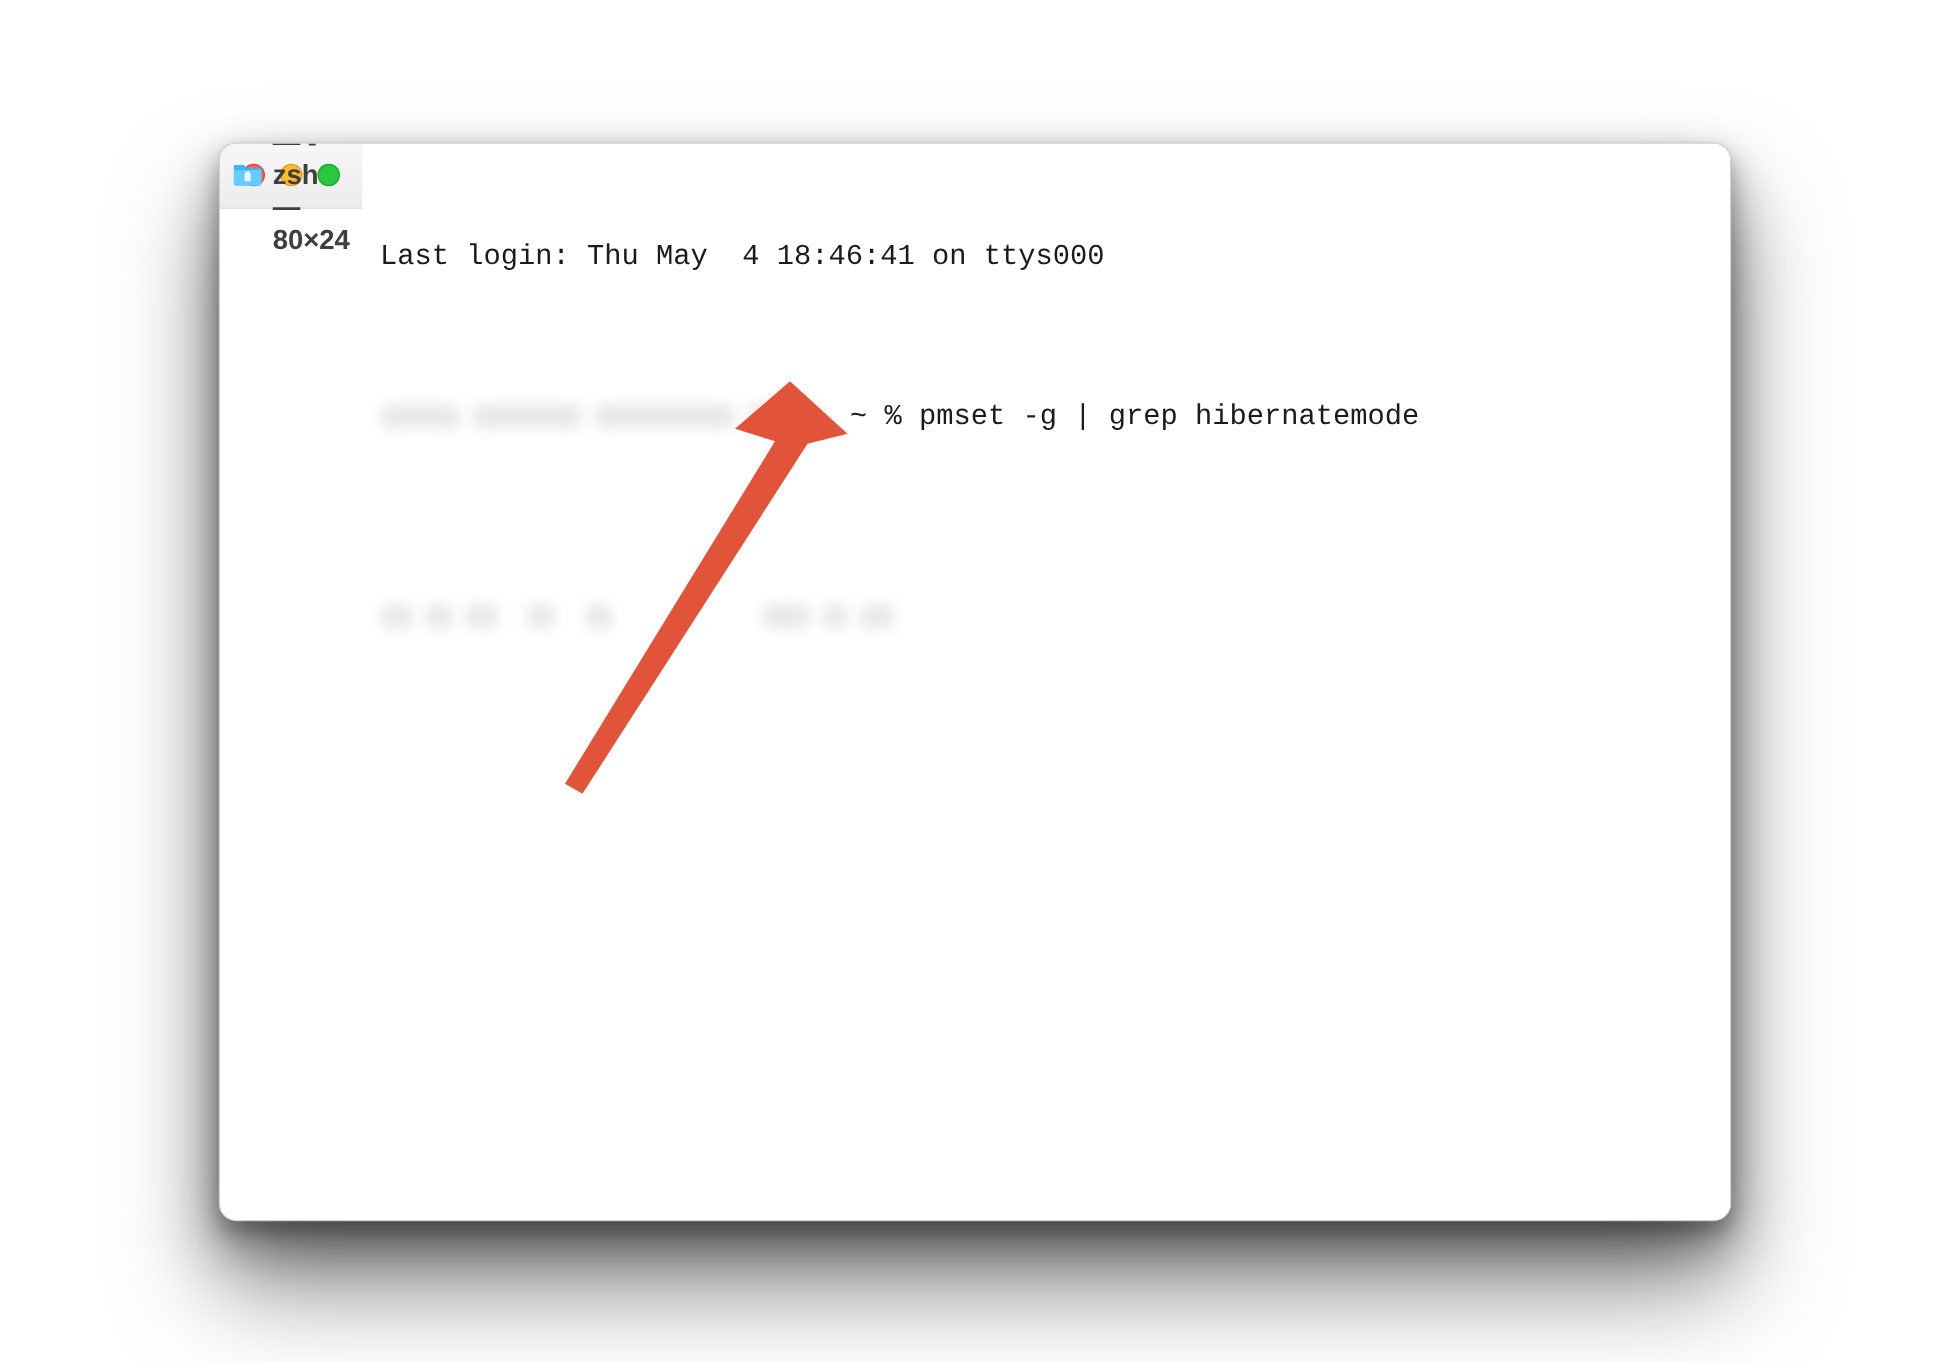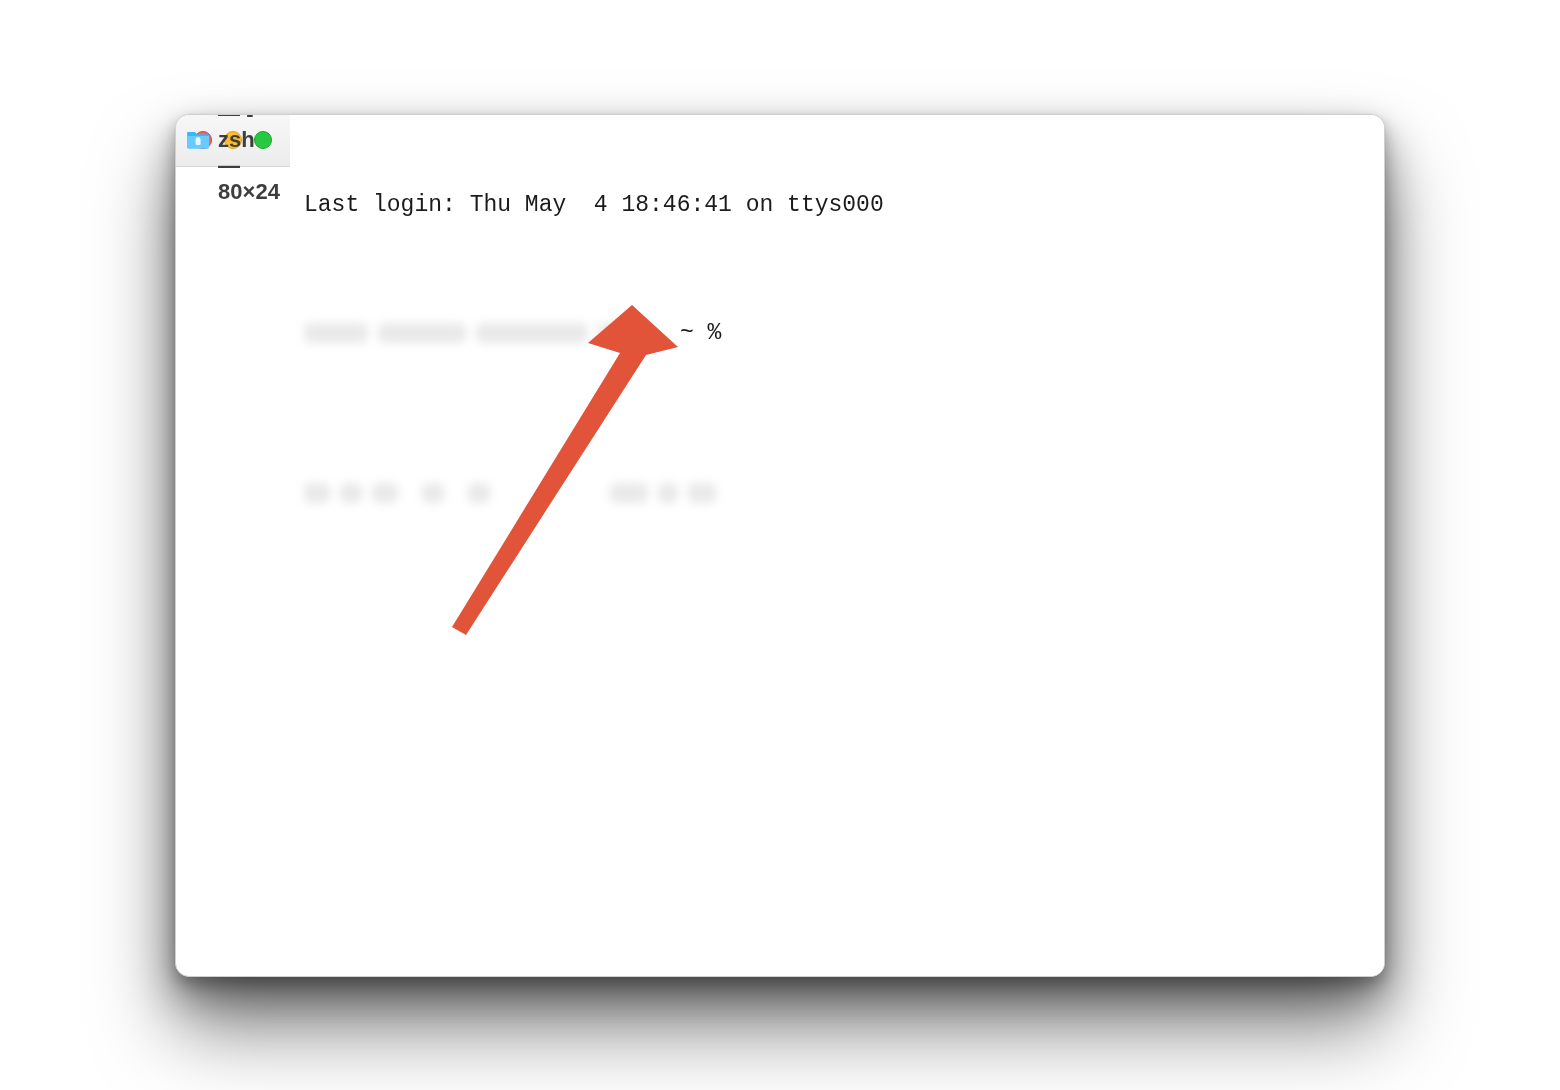--- a/index.html
+++ b/index.html
@@ -167,21 +167,21 @@
 
     <div class="terminal-body">
       <div class="term-row"><span>Last login: Thu May  4 18:46:41 on ttys000</span></div>
 
       <div class="term-row blur-row">
         <span class="blur-block" style="width:64px"></span>
         <span class="blur-block" style="width:88px"></span>
         <span class="blur-block" style="width:112px"></span>
         <span class="blur-block" style="width:56px"></span>
         <span style="display:inline-block;width:16px"></span>
-        <span>~ % </span>
+        <span>~ % </span><span>pmset -g | grep hibernatemode</span>
       </div>
 
 
       <div class="term-row blur-row">
         <span class="blur-block" style="width:26px"></span>
         <span class="blur-block" style="width:22px"></span>
         <span class="blur-block" style="width:26px"></span>
         <span style="display:inline-block;width:14px"></span>
         <span class="blur-block" style="width:22px"></span>
         <span style="display:inline-block;width:14px"></span>

